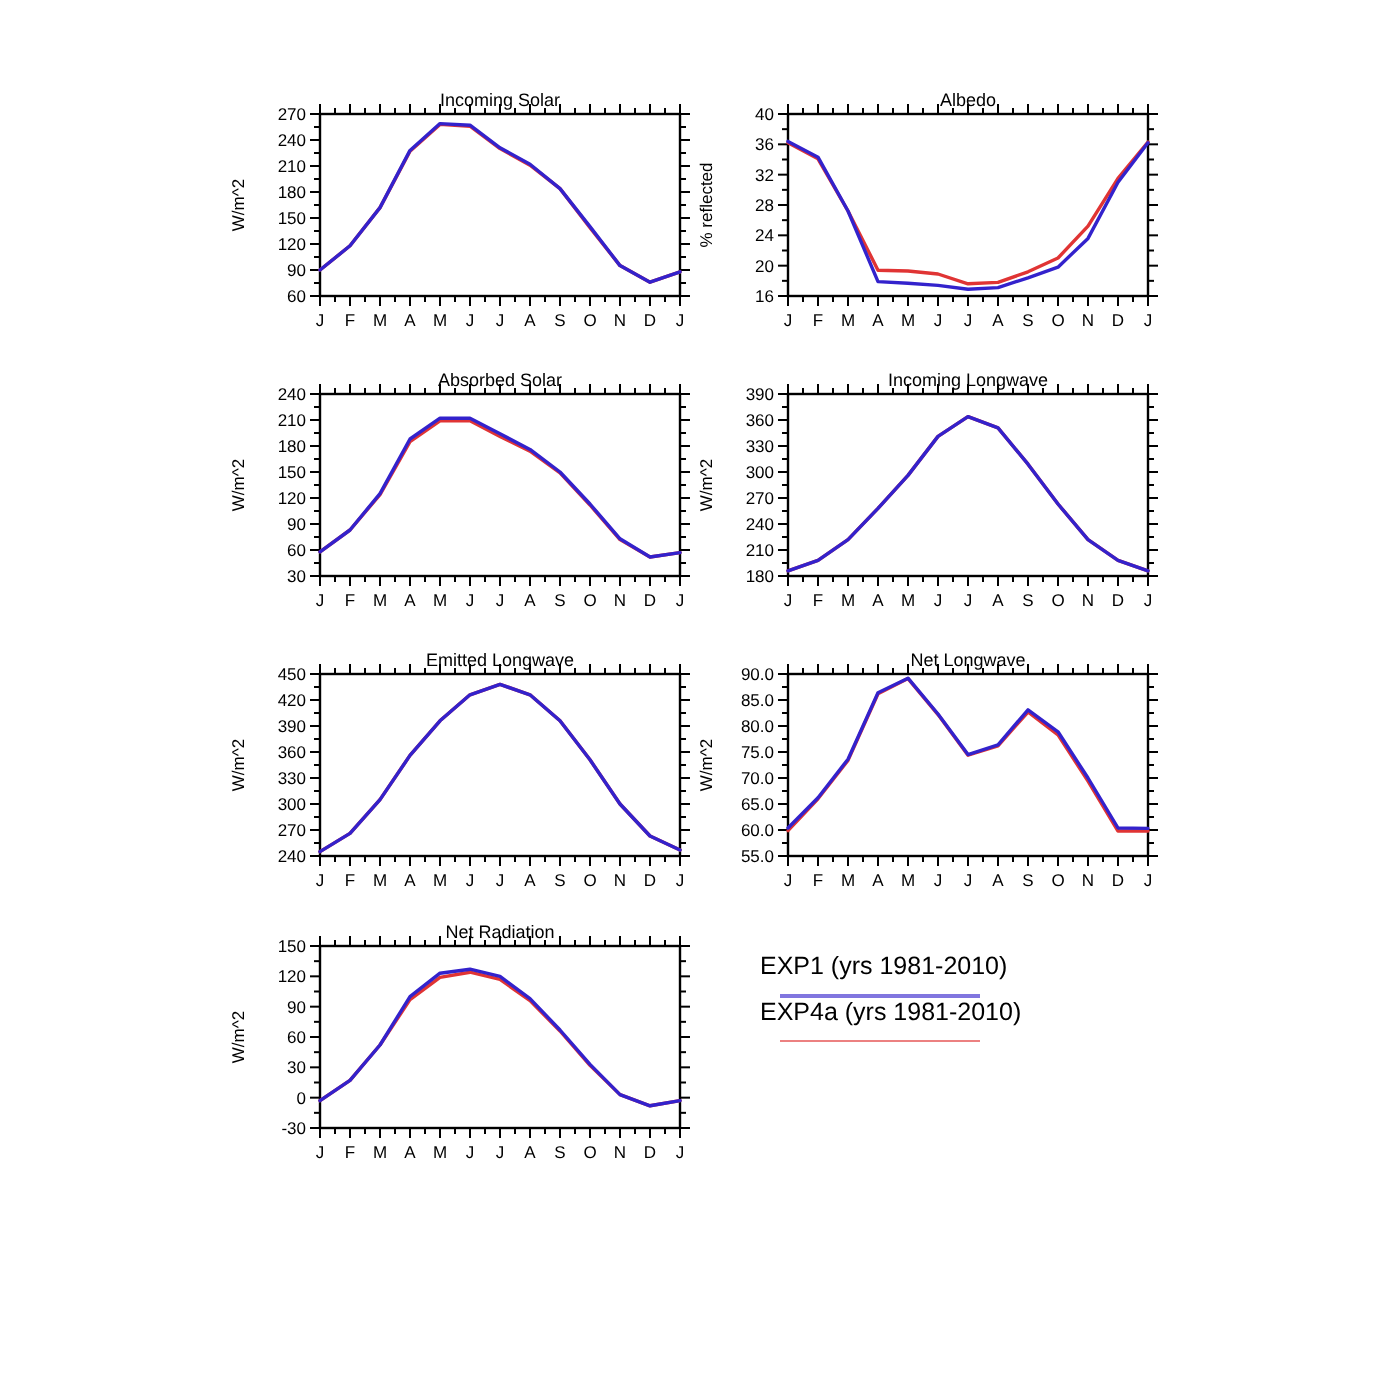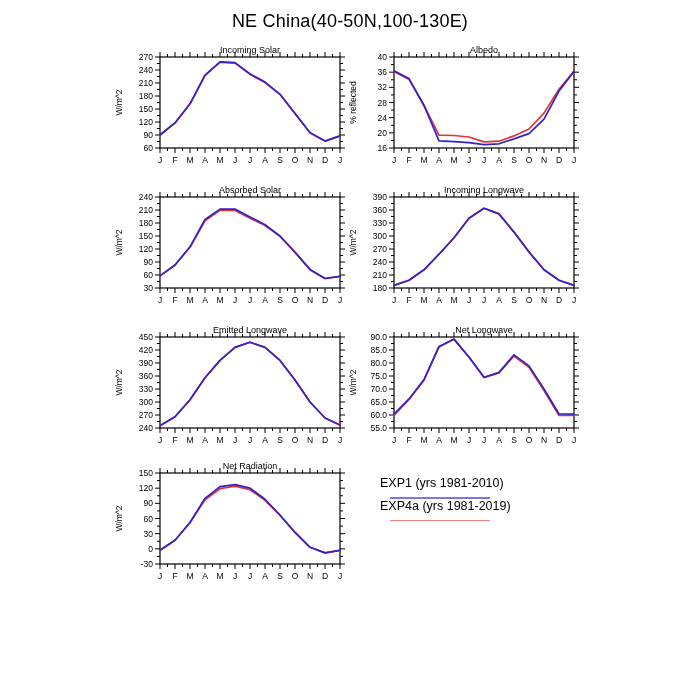--- a/index.html
+++ b/index.html
@@ -18,21 +18,20 @@
   .legend{position:absolute;left:380px;top:476px;width:160px;}
   .legend-entry{}
   .legend-label{font-size:12.5px;color:#000;white-space:nowrap;}
   .legend-line{width:100px;height:1.5px;margin:7px 0 0 10px;opacity:0.62;}
   svg text{font-family:"Liberation Sans",sans-serif;fill:#000;}
 </style>
 </head>
 <body>
 
 <div class="page">
-  <div class="main-title">NE China(40-50N,100-130E)</div>
 
   <div class="panel" id="panel-0"><svg width="265" height="140" viewBox="0 0 265 140">
         <rect x="50" y="12" width="180" height="91" fill="none" stroke="#000" stroke-width="1.2"></rect>
         <line x1="45" y1="103" x2="50" y2="103" stroke="#000" stroke-width="1"></line>
         <line x1="230" y1="103" x2="235" y2="103" stroke="#000" stroke-width="1"></line>
         <text x="43" y="106" font-size="8.5" text-anchor="end">60</text>
         <line x1="47" y1="96.5" x2="50" y2="96.5" stroke="#000" stroke-width="1"></line>
         <line x1="230" y1="96.5" x2="233" y2="96.5" stroke="#000" stroke-width="1"></line>
         <line x1="45" y1="90" x2="50" y2="90" stroke="#000" stroke-width="1"></line>
         <line x1="230" y1="90" x2="235" y2="90" stroke="#000" stroke-width="1"></line>
@@ -773,17 +772,17 @@
         <polyline points="50.0,89.3 65.0,79.2 80.0,61.5 95.0,38.8 110.0,27.7 125.0,25.1 140.0,28.7 155.0,39.3 170.0,54.5 185.0,71.7 200.0,86.3 215.0,91.9 230.0,89.3" fill="none" stroke="#e03434" stroke-width="1.7" stroke-linejoin="round" stroke-linecap="round"></polyline>
         <polyline points="50.0,89.3 65.0,79.2 80.0,61.5 95.0,37.3 110.0,25.6 125.0,23.6 140.0,27.2 155.0,38.3 170.0,54.0 185.0,71.2 200.0,86.3 215.0,91.9 230.0,89.3" fill="none" stroke="#3322cc" stroke-width="1.7" stroke-linejoin="round" stroke-linecap="round"></polyline>
       </svg></div>
 
   <div class="legend">
     <div class="legend-entry">
       <div class="legend-label">EXP1 (yrs 1981-2010)</div>
       <div class="legend-line" style="background: rgb(51, 34, 204);"></div>
     </div>
     <div class="legend-entry">
-      <div class="legend-label">EXP4a (yrs 1981-2019)</div>
+      <div class="legend-label">EXP4a (yrs 1981-2010)</div>
       <div class="legend-line" style="background: rgb(224, 52, 52);"></div>
     </div>
   </div>
 </div>
 
 </body></html>

